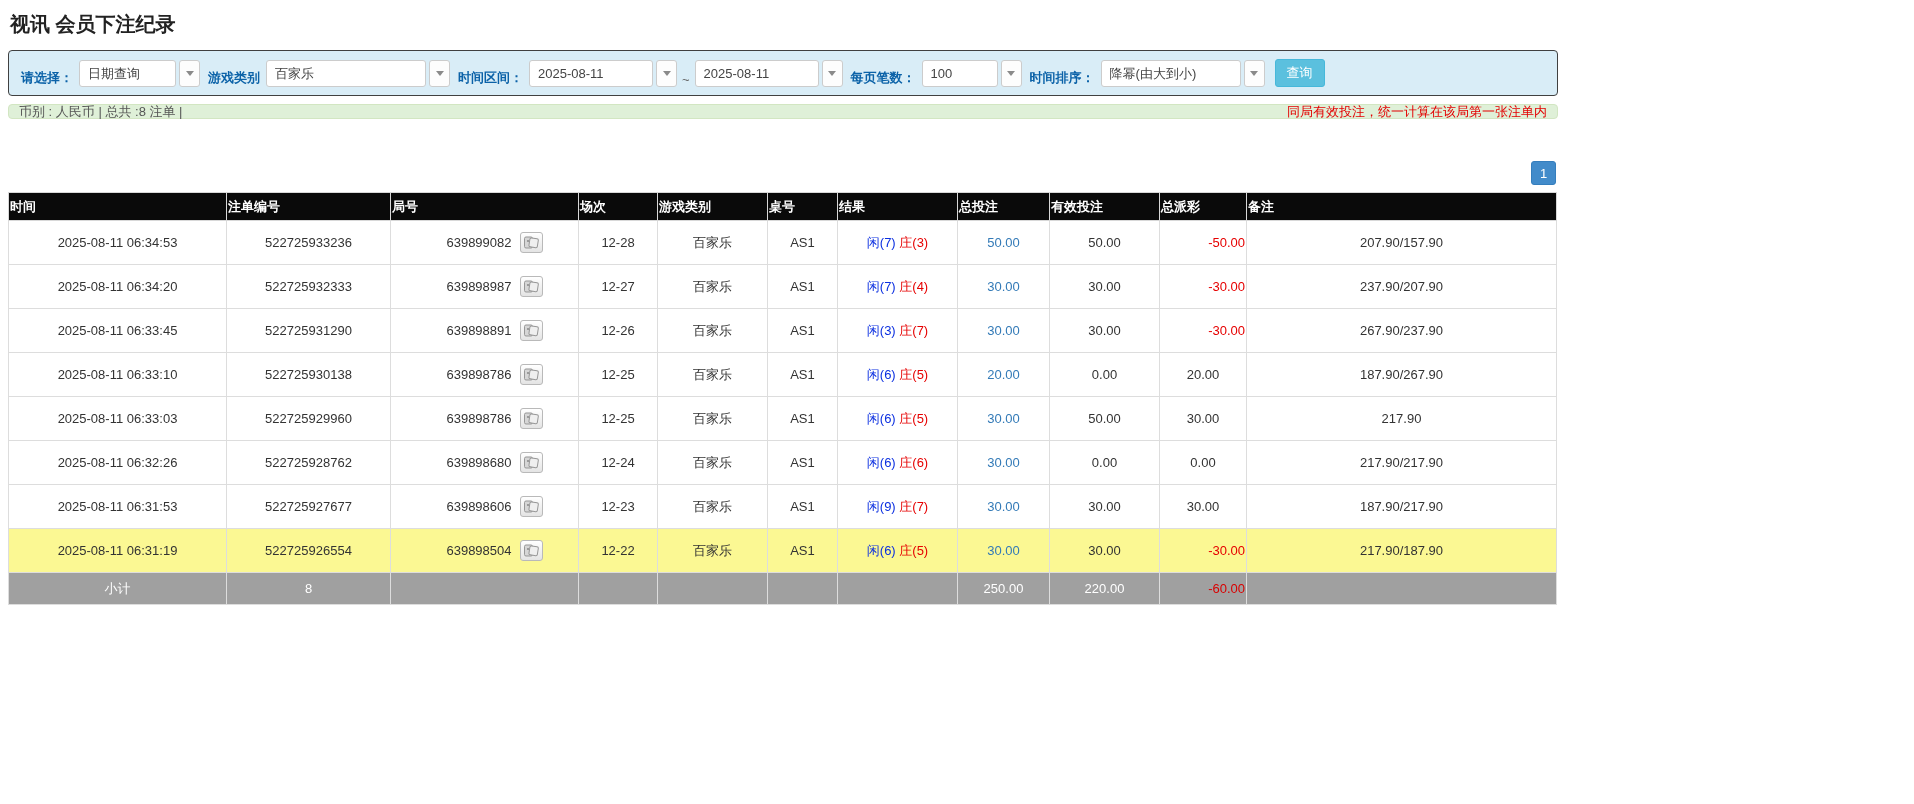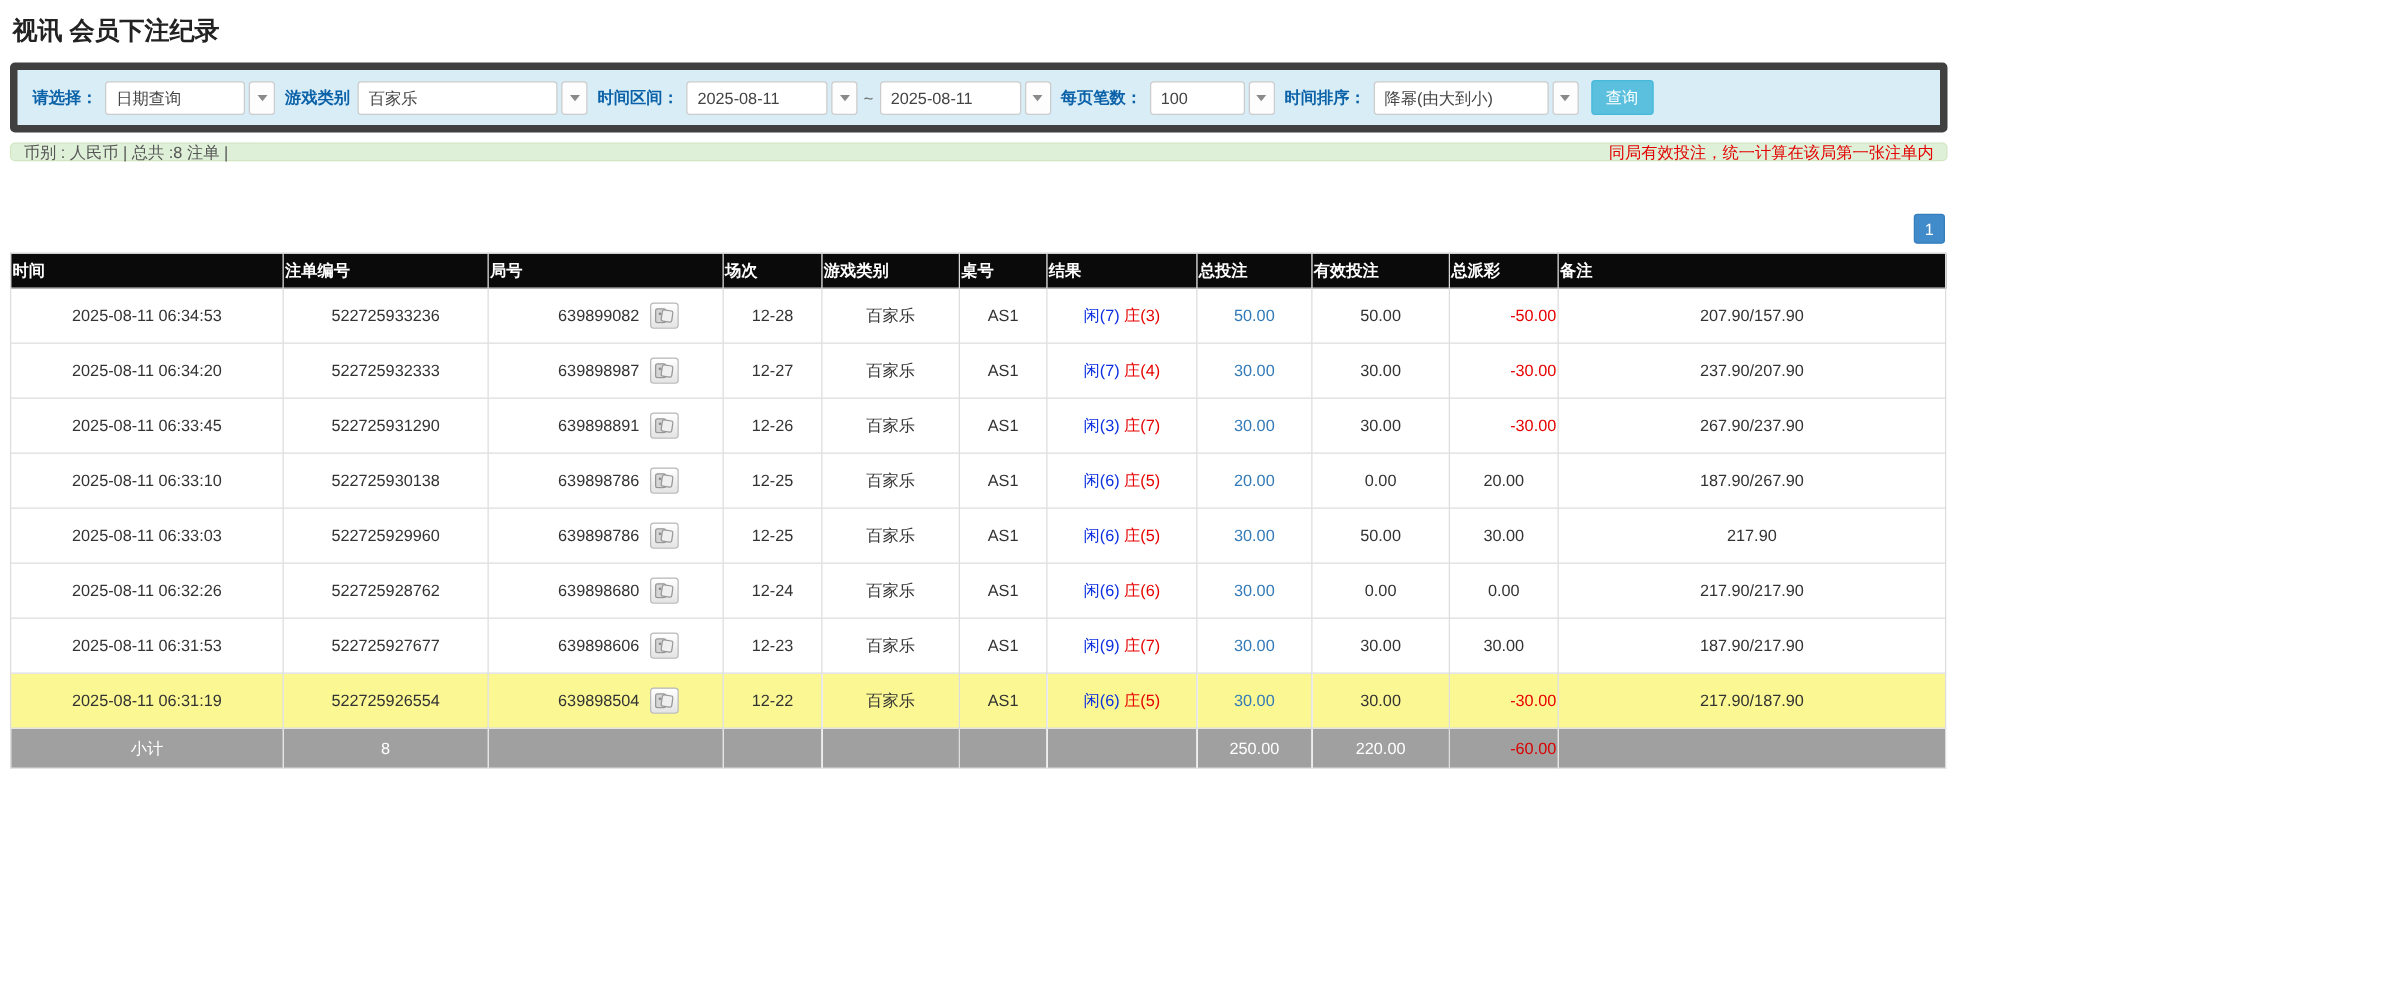--- a/index.html
+++ b/index.html
@@ -9,41 +9,41 @@
     background:#fff; color:#333;
     font-family:"Liberation Sans","DejaVu Sans",sans-serif;
     font-size:13px;
   }
   .container { width:1550px; margin-left:8px; }
 
   .page-title { font-size:20px; font-weight:600; color:#222; margin:11px 0 12px 2px; }
 
   
   .filter-bar {
-    background:#d9edf7; border:6px solid #404040; border-radius:4px;
-    display:flex; align-items:center; padding:8px 10px;
+    background:#d9edf7; border:1px solid #404040; border-radius:4px;
+    display:flex; align-items:flex-end; padding:8px 10px;
   }
   .flabel { color:#0b62a8; font-weight:bold; margin:0 6px 0 8px; white-space:nowrap; }
   .flabel:first-child { margin-left:2px; }
   .combo { display:inline-flex; align-items:center; }
   .combo-text {
     background:#fff; border:1px solid #ccc; border-radius:3px;
     height:27px; line-height:25px; padding:0 8px; color:#444;
     white-space:nowrap; overflow:hidden;
   }
   .combo-btn {
     width:21px; height:27px; margin-left:3px;
     border:1px solid #ccc; border-radius:3px; background:#fdfdfd;
     display:inline-flex; align-items:center; justify-content:center;
     color:#888; cursor:pointer;
   }
   .caret { width:0; height:0; border-left:4px solid transparent; border-right:4px solid transparent; border-top:5px solid #8a8a8a; }
-  .w-select { width:112px; }
+  .w-select { width:97px; }
   .w-game   { width:160px; }
-  .w-date   { width:113px; }
+  .w-date   { width:124px; }
   .w-size   { width:76px; }
   .w-sort   { width:140px; }
   .tilde { color:#666; margin:0 5px; }
   .btn-query {
     background:#5bc0de; border:1px solid #46b8da; color:#fff;
     border-radius:3px; height:28px; padding:0 11px; font-size:13px;
     margin-left:10px; cursor:pointer;
     font-family:"Liberation Sans","DejaVu Sans",sans-serif;
   }
 

